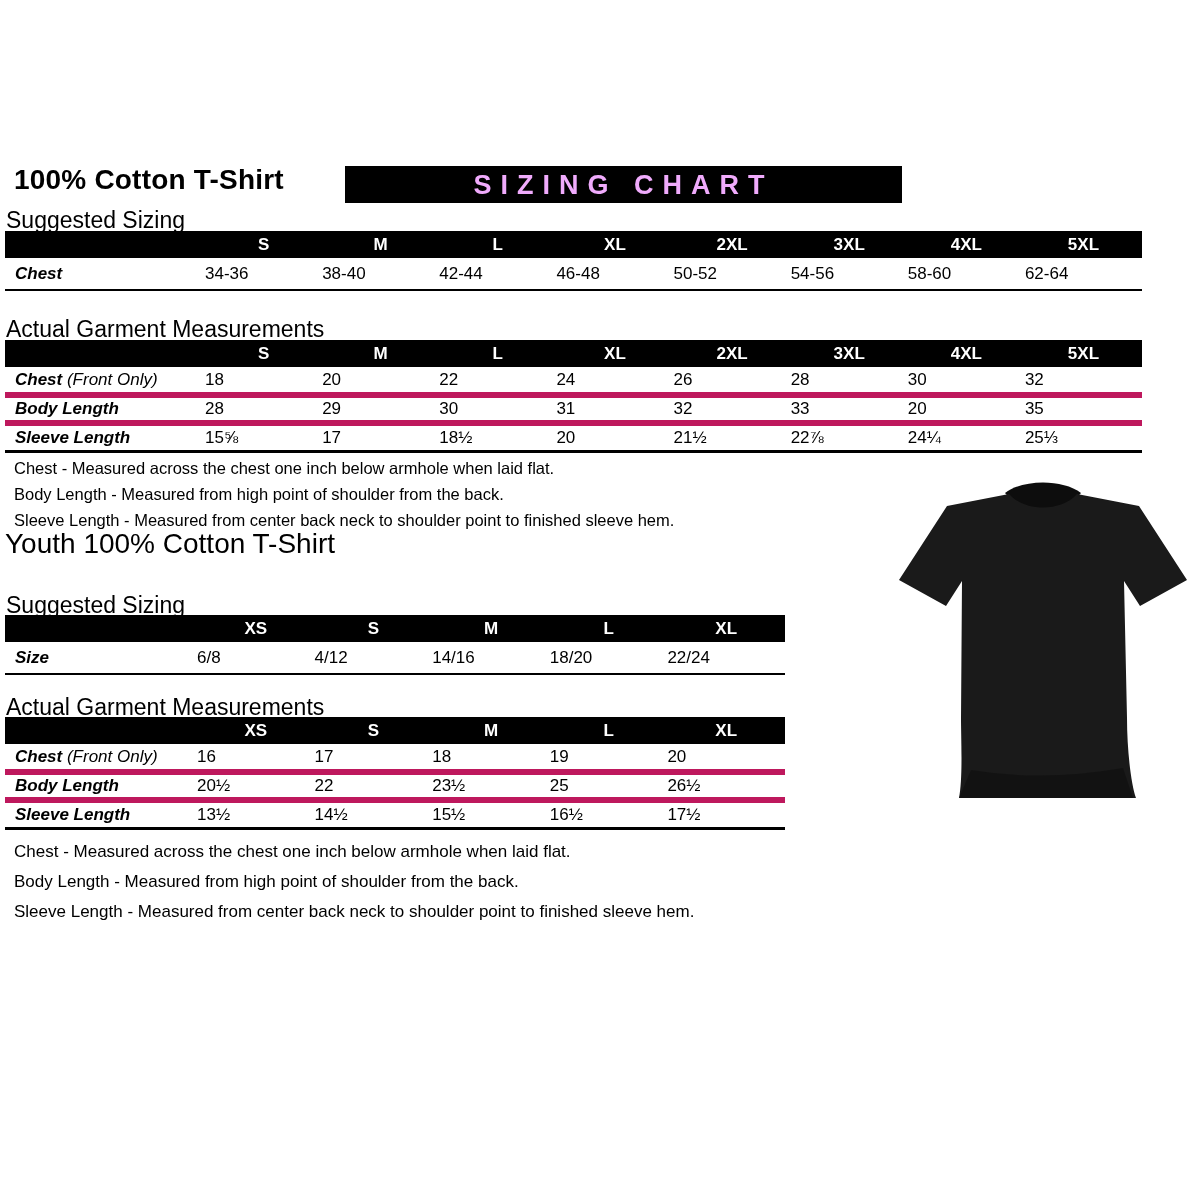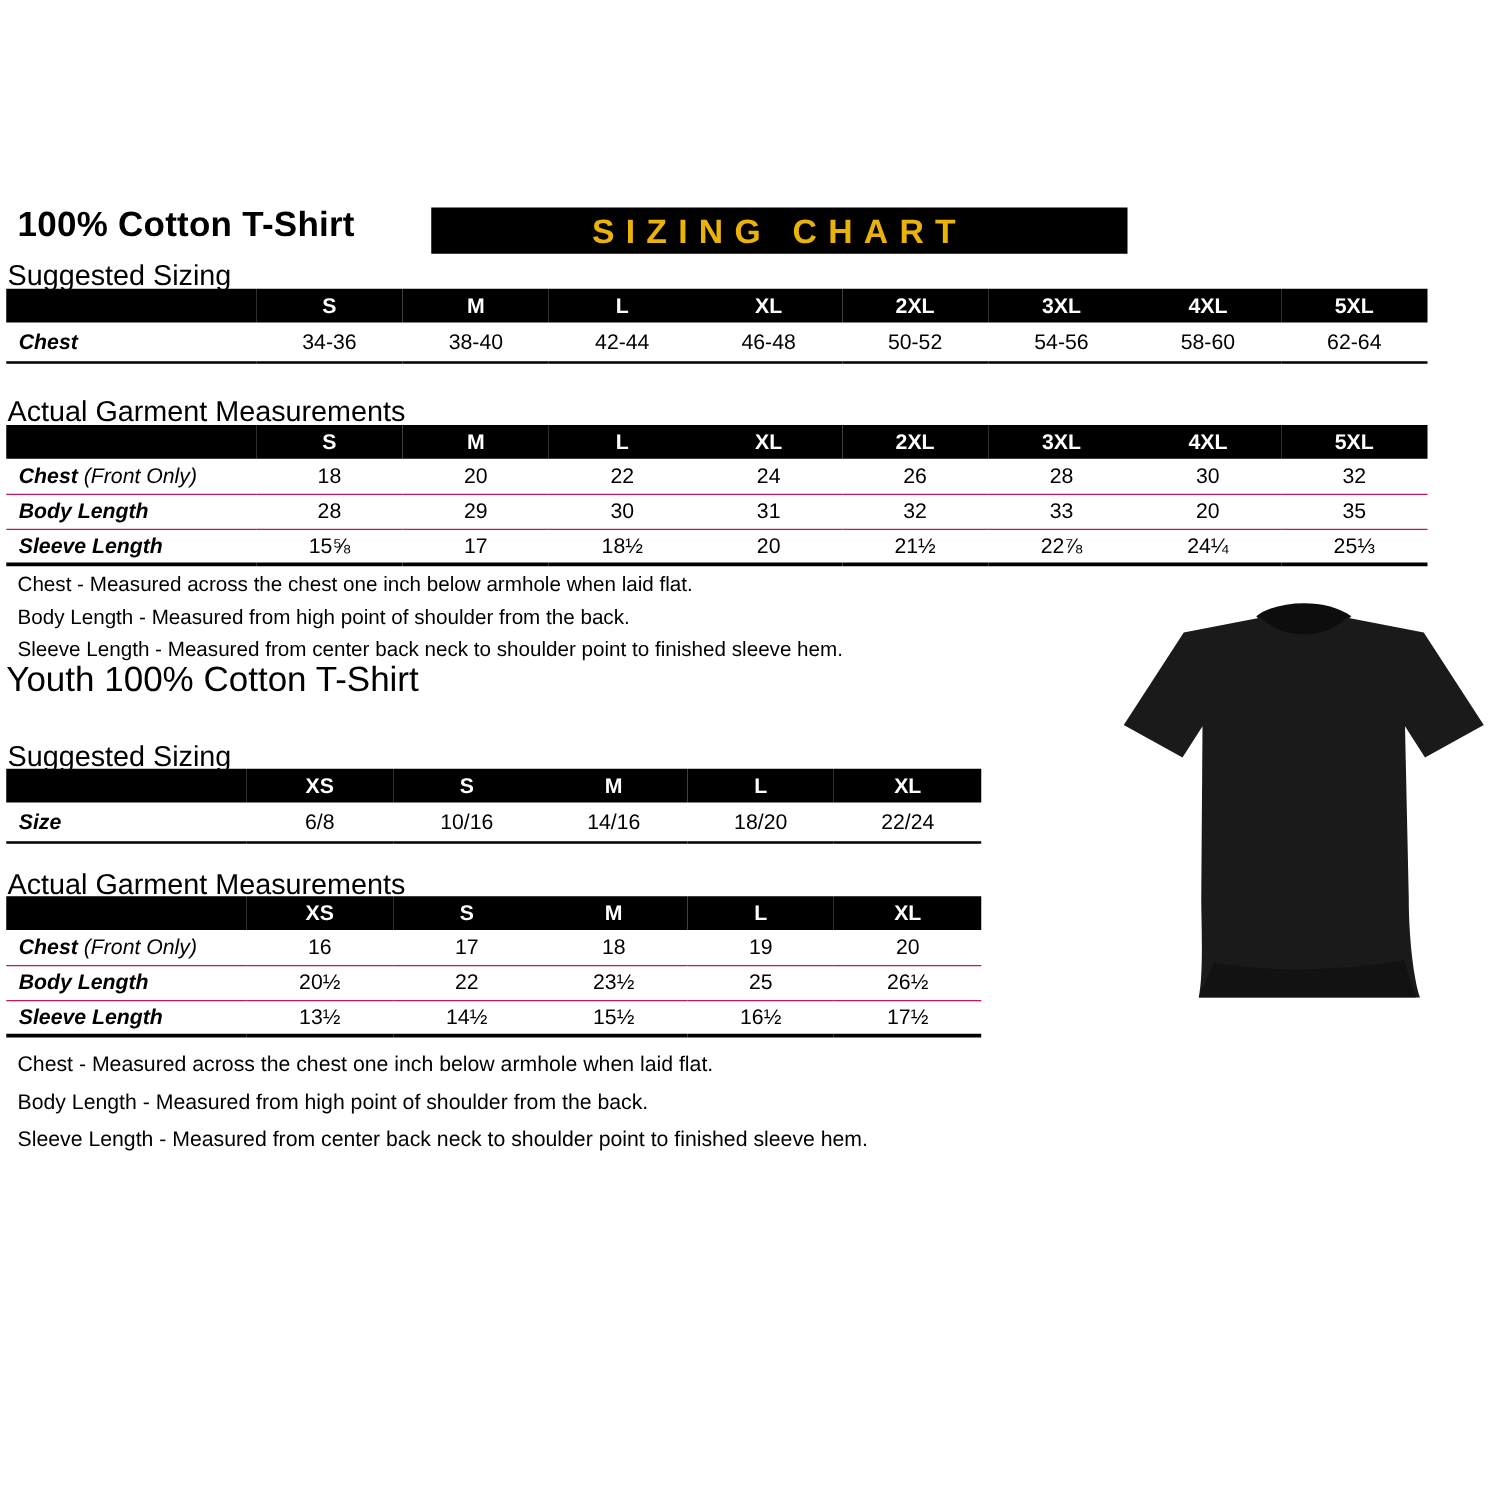--- a/index.html
+++ b/index.html
@@ -8,43 +8,43 @@
     width: 1200px; height: 1200px;
     font-family: "Liberation Sans", sans-serif;
     color: #000;
   }
   .page { position: relative; width: 1200px; height: 1200px; background: #fff; overflow: hidden; }
 
   
   .adult-title { position: absolute; left: 14px; top: 164px; font-size: 28px; font-weight: 700; letter-spacing: 0.2px; }
   .banner {
     position: absolute; left: 345px; top: 166px; width: 557px; height: 37px;
-    background: #000; color: #eab308; text-align: center; line-height: 38px;
+    background: #000; color: #f0abfc; text-align: center; line-height: 38px;
     font-size: 27px; font-weight: 700; letter-spacing: 9px;
   }
   .youth-title { position: absolute; left: 5px; top: 528px; font-size: 28px; font-weight: 400; }
   .sub-heading { position: absolute; font-size: 23px; font-weight: 400; }
   #adult-suggested-heading { left: 6px; top: 207px; }
   #adult-actual-heading    { left: 6px; top: 316px; }
   #youth-suggested-heading { left: 6px; top: 592px; }
   #youth-actual-heading    { left: 6px; top: 694px; }
 
   
   table.tbl { position: absolute; border-collapse: collapse; table-layout: fixed; }
   #adult-suggested-table { left: 5px; top: 231px; width: 1137px; }
   #adult-actual-table    { left: 5px; top: 340px; width: 1137px; }
   #youth-suggested-table { left: 5px; top: 615px; width: 780px; }
   #youth-actual-table    { left: 5px; top: 717px; width: 780px; }
 
   .tbl thead th {
     background: #000; color: #fff; font-size: 17px; font-weight: 700;
     height: 27px; text-align: center; padding: 0;
   }
-  .tbl tbody td { font-size: 17px; height: 28px; text-align: center; padding: 0; }
-  .tbl tbody tr td { border-bottom: 1px solid #be185d; }
+  .tbl tbody td { font-size: 17px; height: 28px; text-align: left; padding: 0; }
+  .tbl tbody tr td { border-bottom: 6px solid #be185d; }
   .tbl tbody tr:last-child td { border-bottom: 3px solid #000; }
   .tbl-suggested tbody td { height: 32px; }
   .tbl-suggested tbody tr:last-child td { border-bottom: 2px solid #000; }
 
   .tbl .label-col { width: 200px; text-align: left; padding-left: 10px; font-style: italic; }
   #youth-suggested-table .label-col, #youth-actual-table .label-col { width: 192px; }
   .lbl-bold { font-weight: 700; }
   .lbl-suffix { font-weight: 400; }
 
   
@@ -168,21 +168,21 @@
             <th>S</th>
             <th>M</th>
             <th>L</th>
             <th>XL</th>
           </tr>
         </thead>
         <tbody>
           <tr>
             <td class="label-col"><span class="lbl-bold">Size</span></td>
             <td>6/8</td>
-            <td>10/16</td>
+            <td>4/12</td>
             <td>14/16</td>
             <td>18/20</td>
             <td>22/24</td>
           </tr>
         </tbody>
       </table>
 
     <div class="sub-heading" id="youth-actual-heading">Actual Garment Measurements</div>
     <table class="tbl" id="youth-actual-table">
         <thead>

